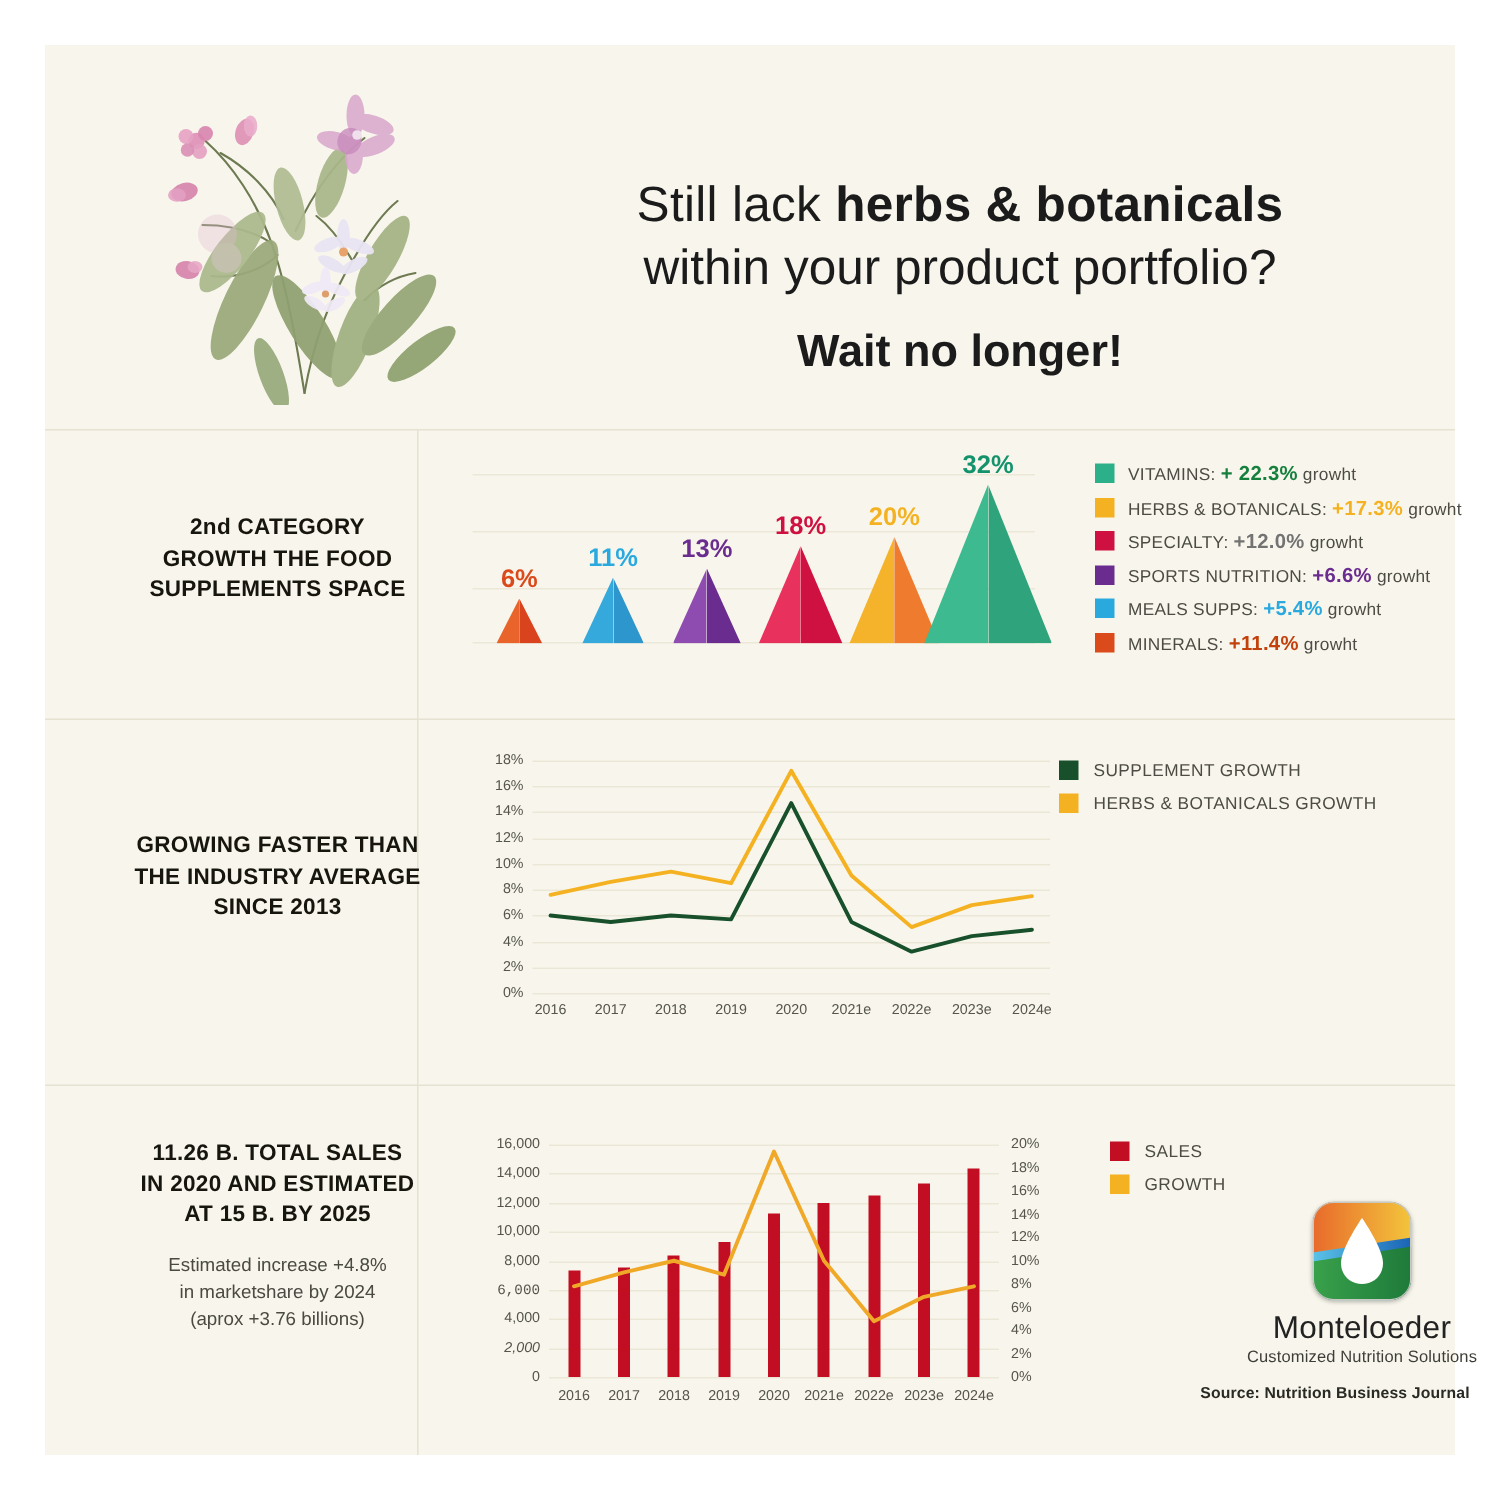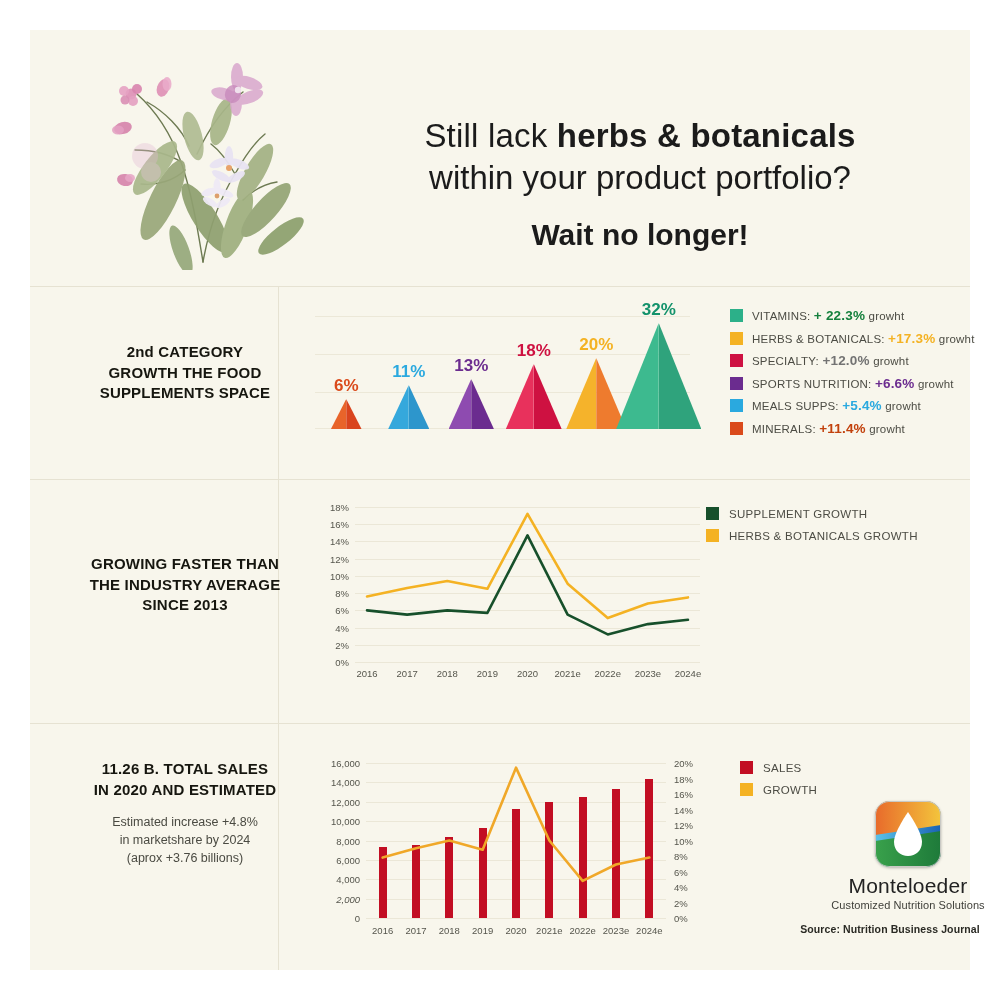--- a/index.html
+++ b/index.html
@@ -364,20 +364,21 @@
           <span class="sw" style="background:#F4B223"></span>
           <span class="tx">HERBS &amp; BOTANICALS GROWTH</span>
         </div>
       </div>
   </div>
 
   <div class="sec3">
     <div class="cap" style="top:36px">
         <div>11.26 B. TOTAL SALES</div>
         <div>IN 2020 AND ESTIMATED</div>
+        <div>AT 15 B. BY 2025</div>
         <span class="sub">
           <div>Estimated increase +4.8%</div>
           <div>in marketshare by 2024</div>
           <div>(aprox +3.76 billions)</div>
         </span>
       </div>
 
     <div class="bc" id="barchart">
       <div class="grid" id="bc-grid">
           <i style="top: 155px;"></i>
@@ -400,21 +401,21 @@
           <div class="bar" style="left: 216.667px; height: 121.094px; background: rgb(194, 14, 35);"></div>
           <div class="bar" style="left: 250px; height: 129.328px; background: rgb(194, 14, 35);"></div>
           <div class="bar" style="left: 283.333px; height: 139.016px; background: rgb(194, 14, 35);"></div>
         </div>
       <svg id="bc-svg" width="300" height="155">
           <polyline points="16.666666666666668,94.55 50,85.25 83.33333333333334,77.5 116.66666666666667,86.8 150,4.650000000000006 183.33333333333334,77.5 216.66666666666666,117.80000000000001 250,101.525 283.33333333333337,94.55" fill="none" stroke="#F0A829" stroke-width="2.6" stroke-linejoin="round" stroke-linecap="round"></polyline>
         </svg>
     <div class="yl" style="top: 155px;">0</div>
         <div class="yl" style="top: 135.625px; font-style: italic;">2,000</div>
         <div class="yl" style="top: 116.25px;">4,000</div>
-        <div class="yl" style="top: 96.875px;">6,000</div>
+        <div class="yl" style="top: 96.875px; font-family: Liberation Mono, monospace;">6,000</div>
         <div class="yl" style="top: 77.5px;">8,000</div>
         <div class="yl" style="top: 58.125px;">10,000</div>
         <div class="yl" style="top: 38.75px;">12,000</div>
         <div class="yl" style="top: 19.375px;">14,000</div>
         <div class="yl" style="top: 0px;">16,000</div>
         <div class="yr" style="top: 155px;">0%</div>
         <div class="yr" style="top: 139.5px;">2%</div>
         <div class="yr" style="top: 124px;">4%</div>
         <div class="yr" style="top: 108.5px;">6%</div>
         <div class="yr" style="top: 93px;">8%</div>

